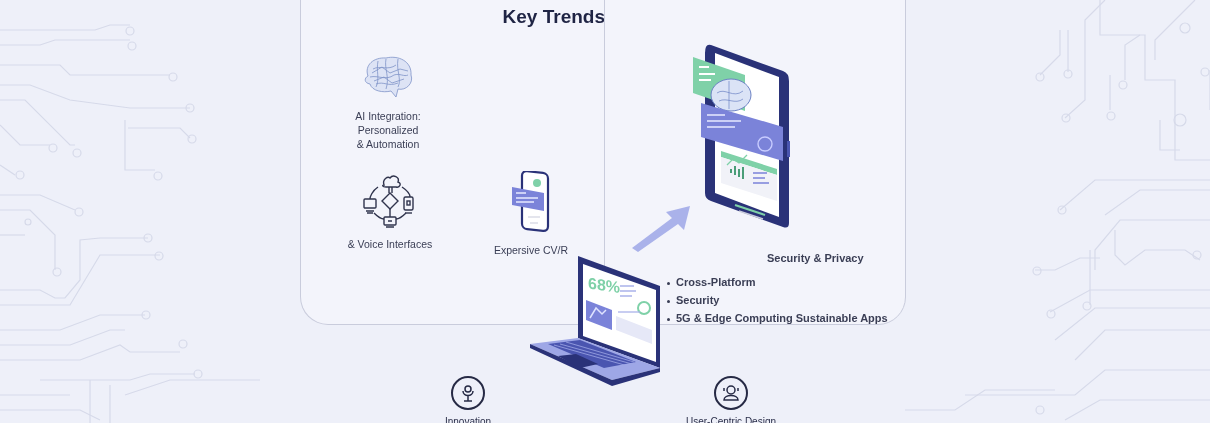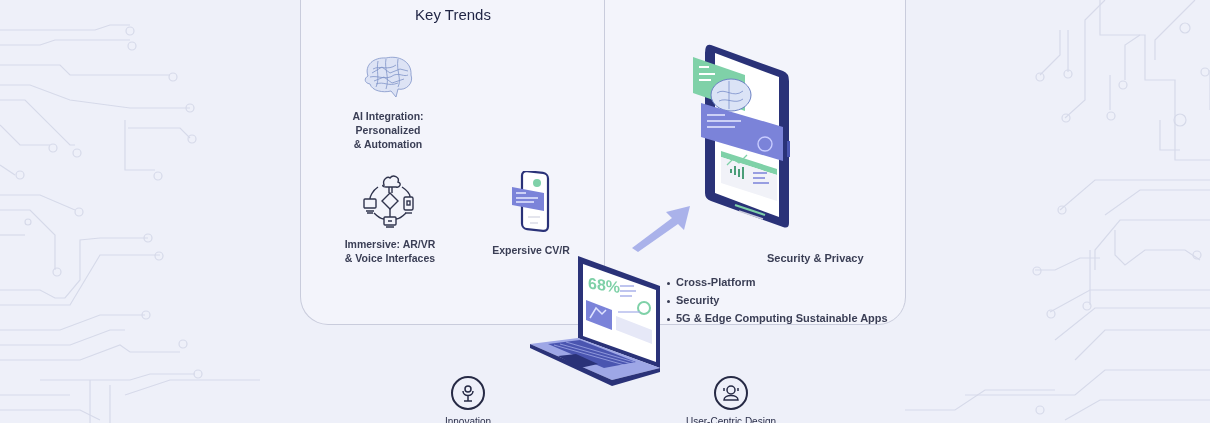--- a/index.html
+++ b/index.html
@@ -15,26 +15,26 @@
 
   .card {
     position:absolute; top:-20px; height:343px;
     border:1px solid #c9ccdc; border-radius:0 0 28px 28px;
     background:#f3f4fb;
   }
   .card-left { left:300px; width:304px; border-right:none; border-radius:0 0 0 28px; }
   .card-right { left:604px; width:300px; border-radius:0 0 28px 0; }
 
   .title {
-    position:absolute; top:25px; left:0; right:0; text-align:center;
-    font-weight:normal; font-size:15px; color:#1f2444;
+    position:absolute; top:25px; left:0; right:0; text-align:right;
+    font-weight:bold; font-size:19px; color:#1f2444;
   }
   .trend {
     position:absolute; width:150px; text-align:center;
-    font-size:10.5px; font-weight:bold; color:#3a3e55; line-height:14px;
+    font-size:10.5px; font-weight:normal; color:#3a3e55; line-height:14px;
   }
   .trend .icon { display:block; margin:0 auto 8px auto; }
 
   .bullets {
     position:absolute; left:62px; top:268px; font-size:11px; font-weight:bold; color:#3a3e55;margin-top:24px;
   }
   .bullet-row { height:18px; line-height:18px; white-space:nowrap; }
   .bullet-row .dot { display:inline-block; width:3px; height:3px; background:#3a3e55; border-radius:50%; margin-right:6px; vertical-align:middle; }
   .side-item { position:absolute; left:162px; top:268px; font-size:11px; font-weight:bold; color:#3a3e55; line-height:18px; white-space:nowrap; }
 
@@ -157,21 +157,20 @@
         <rect x="2" y="26" width="12" height="9" rx="1"></rect>
           <path d="M4 38 H12 M5 40 H11"></path>
         <rect x="42" y="24" width="9" height="13" rx="1.5"></rect>
           <rect x="45" y="28" width="3" height="4"></rect>
           <path d="M43 40 H50"></path>
         <rect x="22" y="44" width="12" height="8" rx="1"></rect>
           <path d="M26 48 H30 M24 54 H32"></path>
         <path d="M28 36 V44"></path>
       </g>
     </svg>
-    <div>Immersive: AR/VR</div>
     <div>&amp; Voice Interfaces</div>
   </div>
 
   <div class="trend" style="left:155px; top:190px;">
     <svg class="icon" width="50" height="64" viewBox="0 0 50 64">
       <rect x="16" y="2" width="26" height="58" rx="5" fill="#ffffff" stroke="#2a3278" stroke-width="2.2" transform="skewY(6) translate(0,-4)"></rect>
       <circle cx="31" cy="12" r="4" fill="#7fd1a8"></circle>
       <path d="M6 16 L38 22 V40 L6 34 Z" fill="#7b83d9"></path>
       <path d="M10 22 H20 M10 27 H32 M10 31 H28" stroke="#e8eaff" stroke-width="1.5"></path>
       <path d="M22 46 H34 M24 52 H32" stroke="#c9ccdc" stroke-width="1.2"></path>

